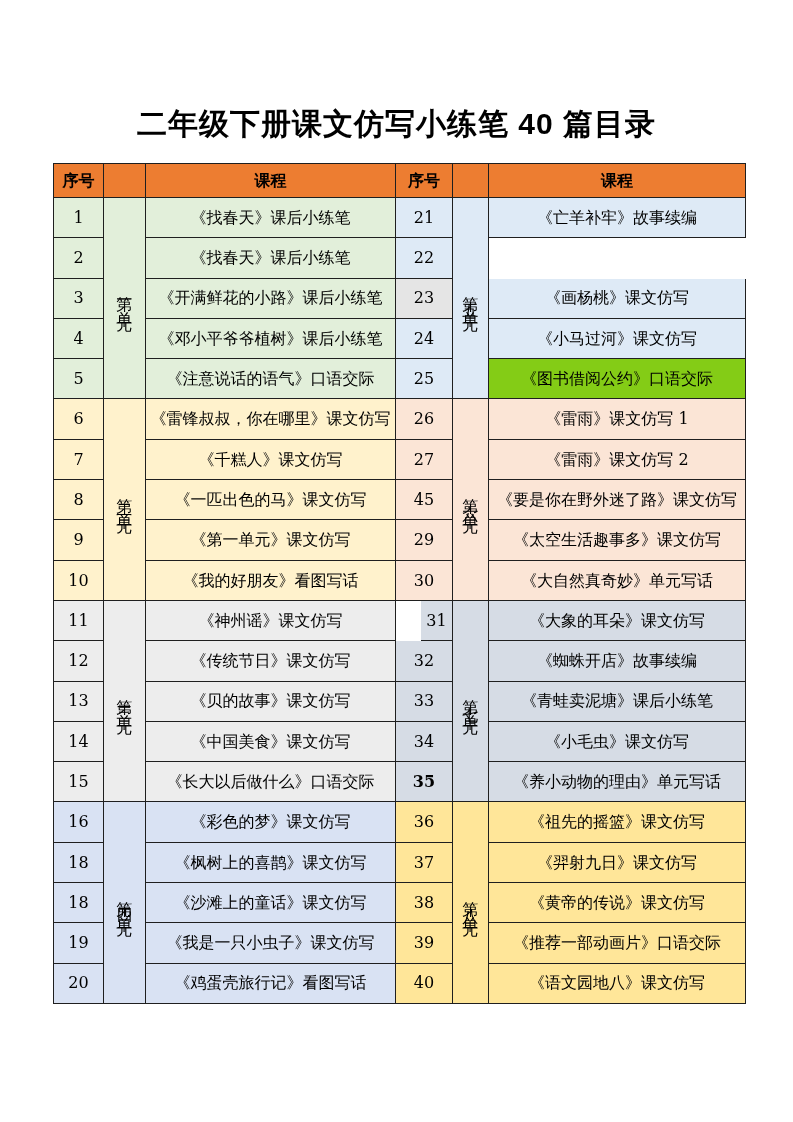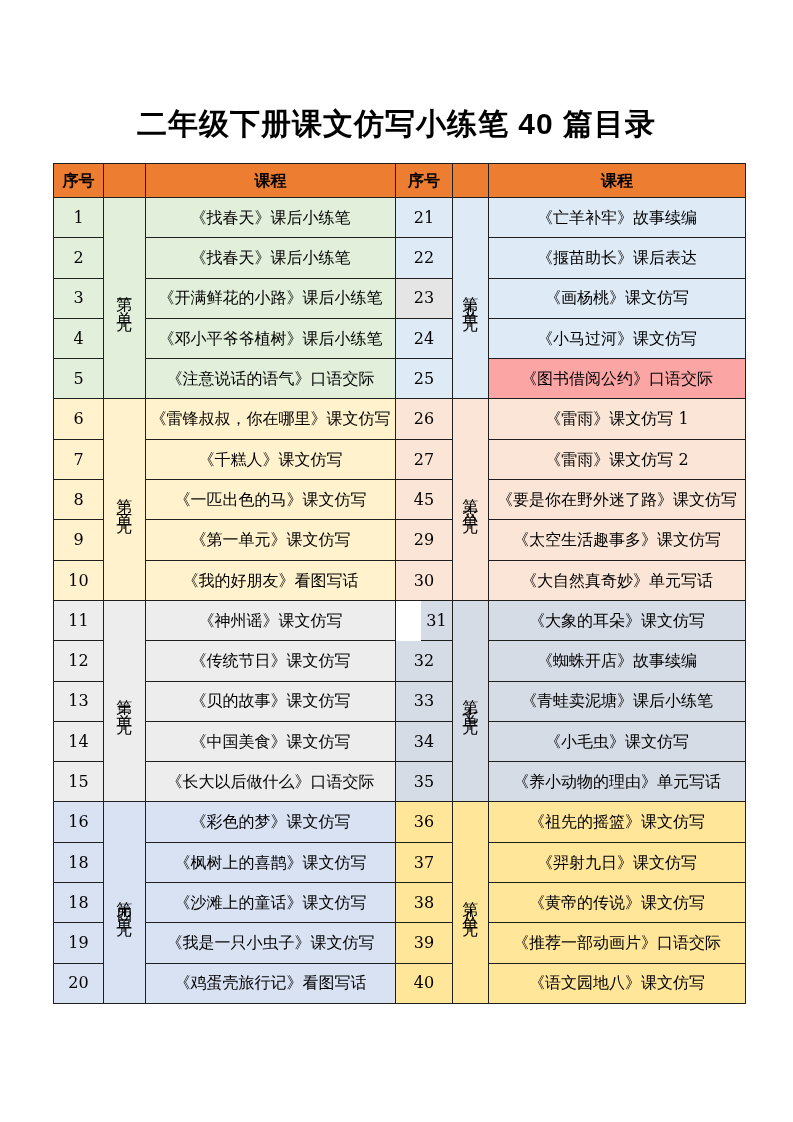--- a/index.html
+++ b/index.html
@@ -121,48 +121,47 @@
       <div class="cell num-cell" style="grid-area: 19 / 1; background: rgb(217, 226, 243);">18</div>
       <div class="cell course-cell" style="grid-area: 19 / 3; background: rgb(217, 226, 243);">《沙滩上的童话》课文仿写</div>
       <div class="cell num-cell" style="grid-area: 20 / 1; background: rgb(217, 226, 243);">19</div>
       <div class="cell course-cell" style="grid-area: 20 / 3; background: rgb(217, 226, 243);">《我是一只小虫子》课文仿写</div>
       <div class="cell num-cell" style="grid-area: 21 / 1; background: rgb(217, 226, 243);">20</div>
       <div class="cell course-cell" style="grid-area: 21 / 3; background: rgb(217, 226, 243);">《鸡蛋壳旅行记》看图写话</div>
       <div class="cell unit-cell" style="grid-area: 2 / 5 / span 5; background: rgb(222, 234, 246);">第五单元</div>
       <div class="cell num-cell" style="grid-area: 2 / 4; background: rgb(222, 234, 246);">21</div>
       <div class="cell course-cell" style="grid-area: 2 / 6; background: rgb(222, 234, 246);">《亡羊补牢》故事续编</div>
       <div class="cell num-cell" style="grid-area: 3 / 4; background: rgb(222, 234, 246);">22</div>
-      <div class="cell course-cell" style="grid-area: 3 / 6; background: rgb(222, 234, 246);">《揠苗助长》课后表达</div>
       <div class="cell num-cell" style="grid-area: 4 / 4; background: #e5e5e5;">23</div>
       <div class="cell course-cell" style="grid-area: 4 / 6; background: rgb(222, 234, 246);">《画杨桃》课文仿写</div>
       <div class="cell num-cell" style="grid-area: 5 / 4; background: rgb(222, 234, 246);">24</div>
       <div class="cell course-cell" style="grid-area: 5 / 6; background: rgb(222, 234, 246);">《小马过河》课文仿写</div>
       <div class="cell num-cell" style="grid-area: 6 / 4; background: rgb(222, 234, 246);">25</div>
-      <div class="cell course-cell" style="grid-area: 6 / 6; background: #fca5a5;">《图书借阅公约》口语交际</div>
+      <div class="cell course-cell" style="grid-area: 6 / 6; background: #84cc16;">《图书借阅公约》口语交际</div>
       <div class="cell unit-cell" style="grid-area: 7 / 5 / span 5; background: rgb(251, 229, 214);">第六单元</div>
       <div class="cell num-cell" style="grid-area: 7 / 4; background: rgb(251, 229, 214);">26</div>
       <div class="cell course-cell" style="grid-area: 7 / 6; background: rgb(251, 229, 214);">《雷雨》课文仿写 1</div>
       <div class="cell num-cell" style="grid-area: 8 / 4; background: rgb(251, 229, 214);">27</div>
       <div class="cell course-cell" style="grid-area: 8 / 6; background: rgb(251, 229, 214);">《雷雨》课文仿写 2</div>
       <div class="cell num-cell" style="grid-area: 9 / 4; background: rgb(251, 229, 214);">45</div>
       <div class="cell course-cell" style="grid-area: 9 / 6; background: rgb(251, 229, 214);">《要是你在野外迷了路》课文仿写</div>
       <div class="cell num-cell" style="grid-area: 10 / 4; background: rgb(251, 229, 214);">29</div>
       <div class="cell course-cell" style="grid-area: 10 / 6; background: rgb(251, 229, 214);">《太空生活趣事多》课文仿写</div>
       <div class="cell num-cell" style="grid-area: 11 / 4; background: rgb(251, 229, 214);">30</div>
       <div class="cell course-cell" style="grid-area: 11 / 6; background: rgb(251, 229, 214);">《大自然真奇妙》单元写话</div>
       <div class="cell unit-cell" style="grid-area: 12 / 5 / span 5; background: rgb(214, 220, 229);">第七单元</div>
       <div class="cell num-cell" style="grid-area: 12 / 4; background: rgb(214, 220, 229); margin-left: 25px;">31</div>
       <div class="cell course-cell" style="grid-area: 12 / 6; background: rgb(214, 220, 229);">《大象的耳朵》课文仿写</div>
       <div class="cell num-cell" style="grid-area: 13 / 4; background: rgb(214, 220, 229);">32</div>
       <div class="cell course-cell" style="grid-area: 13 / 6; background: rgb(214, 220, 229);">《蜘蛛开店》故事续编</div>
       <div class="cell num-cell" style="grid-area: 14 / 4; background: rgb(214, 220, 229);">33</div>
       <div class="cell course-cell" style="grid-area: 14 / 6; background: rgb(214, 220, 229); text-align: center;">《青蛙卖泥塘》课后小练笔</div>
       <div class="cell num-cell" style="grid-area: 15 / 4; background: rgb(214, 220, 229);">34</div>
       <div class="cell course-cell" style="grid-area: 15 / 6; background: rgb(214, 220, 229);">《小毛虫》课文仿写</div>
-      <div class="cell num-cell" style="grid-area: 16 / 4; background: rgb(214, 220, 229);">35</div>
+      <div class="cell num-cell" style="grid-area: 16 / 4; background: rgb(214, 220, 229); font-weight: bold;">35</div>
       <div class="cell course-cell" style="grid-area: 16 / 6; background: rgb(214, 220, 229);">《养小动物的理由》单元写话</div>
       <div class="cell unit-cell" style="grid-area: 17 / 5 / span 5; background: rgb(255, 230, 153);">第八单元</div>
       <div class="cell num-cell" style="grid-area: 17 / 4; background: rgb(255, 230, 153);">36</div>
       <div class="cell course-cell" style="grid-area: 17 / 6; background: rgb(255, 230, 153);">《祖先的摇篮》课文仿写</div>
       <div class="cell num-cell" style="grid-area: 18 / 4; background: rgb(255, 230, 153);">37</div>
       <div class="cell course-cell" style="grid-area: 18 / 6; background: rgb(255, 230, 153);">《羿射九日》课文仿写</div>
       <div class="cell num-cell" style="grid-area: 19 / 4; background: rgb(255, 230, 153);">38</div>
       <div class="cell course-cell" style="grid-area: 19 / 6; background: rgb(255, 230, 153);">《黄帝的传说》课文仿写</div>
       <div class="cell num-cell" style="grid-area: 20 / 4; background: rgb(255, 230, 153);">39</div>
       <div class="cell course-cell" style="grid-area: 20 / 6; background: rgb(255, 230, 153);">《推荐一部动画片》口语交际</div>

